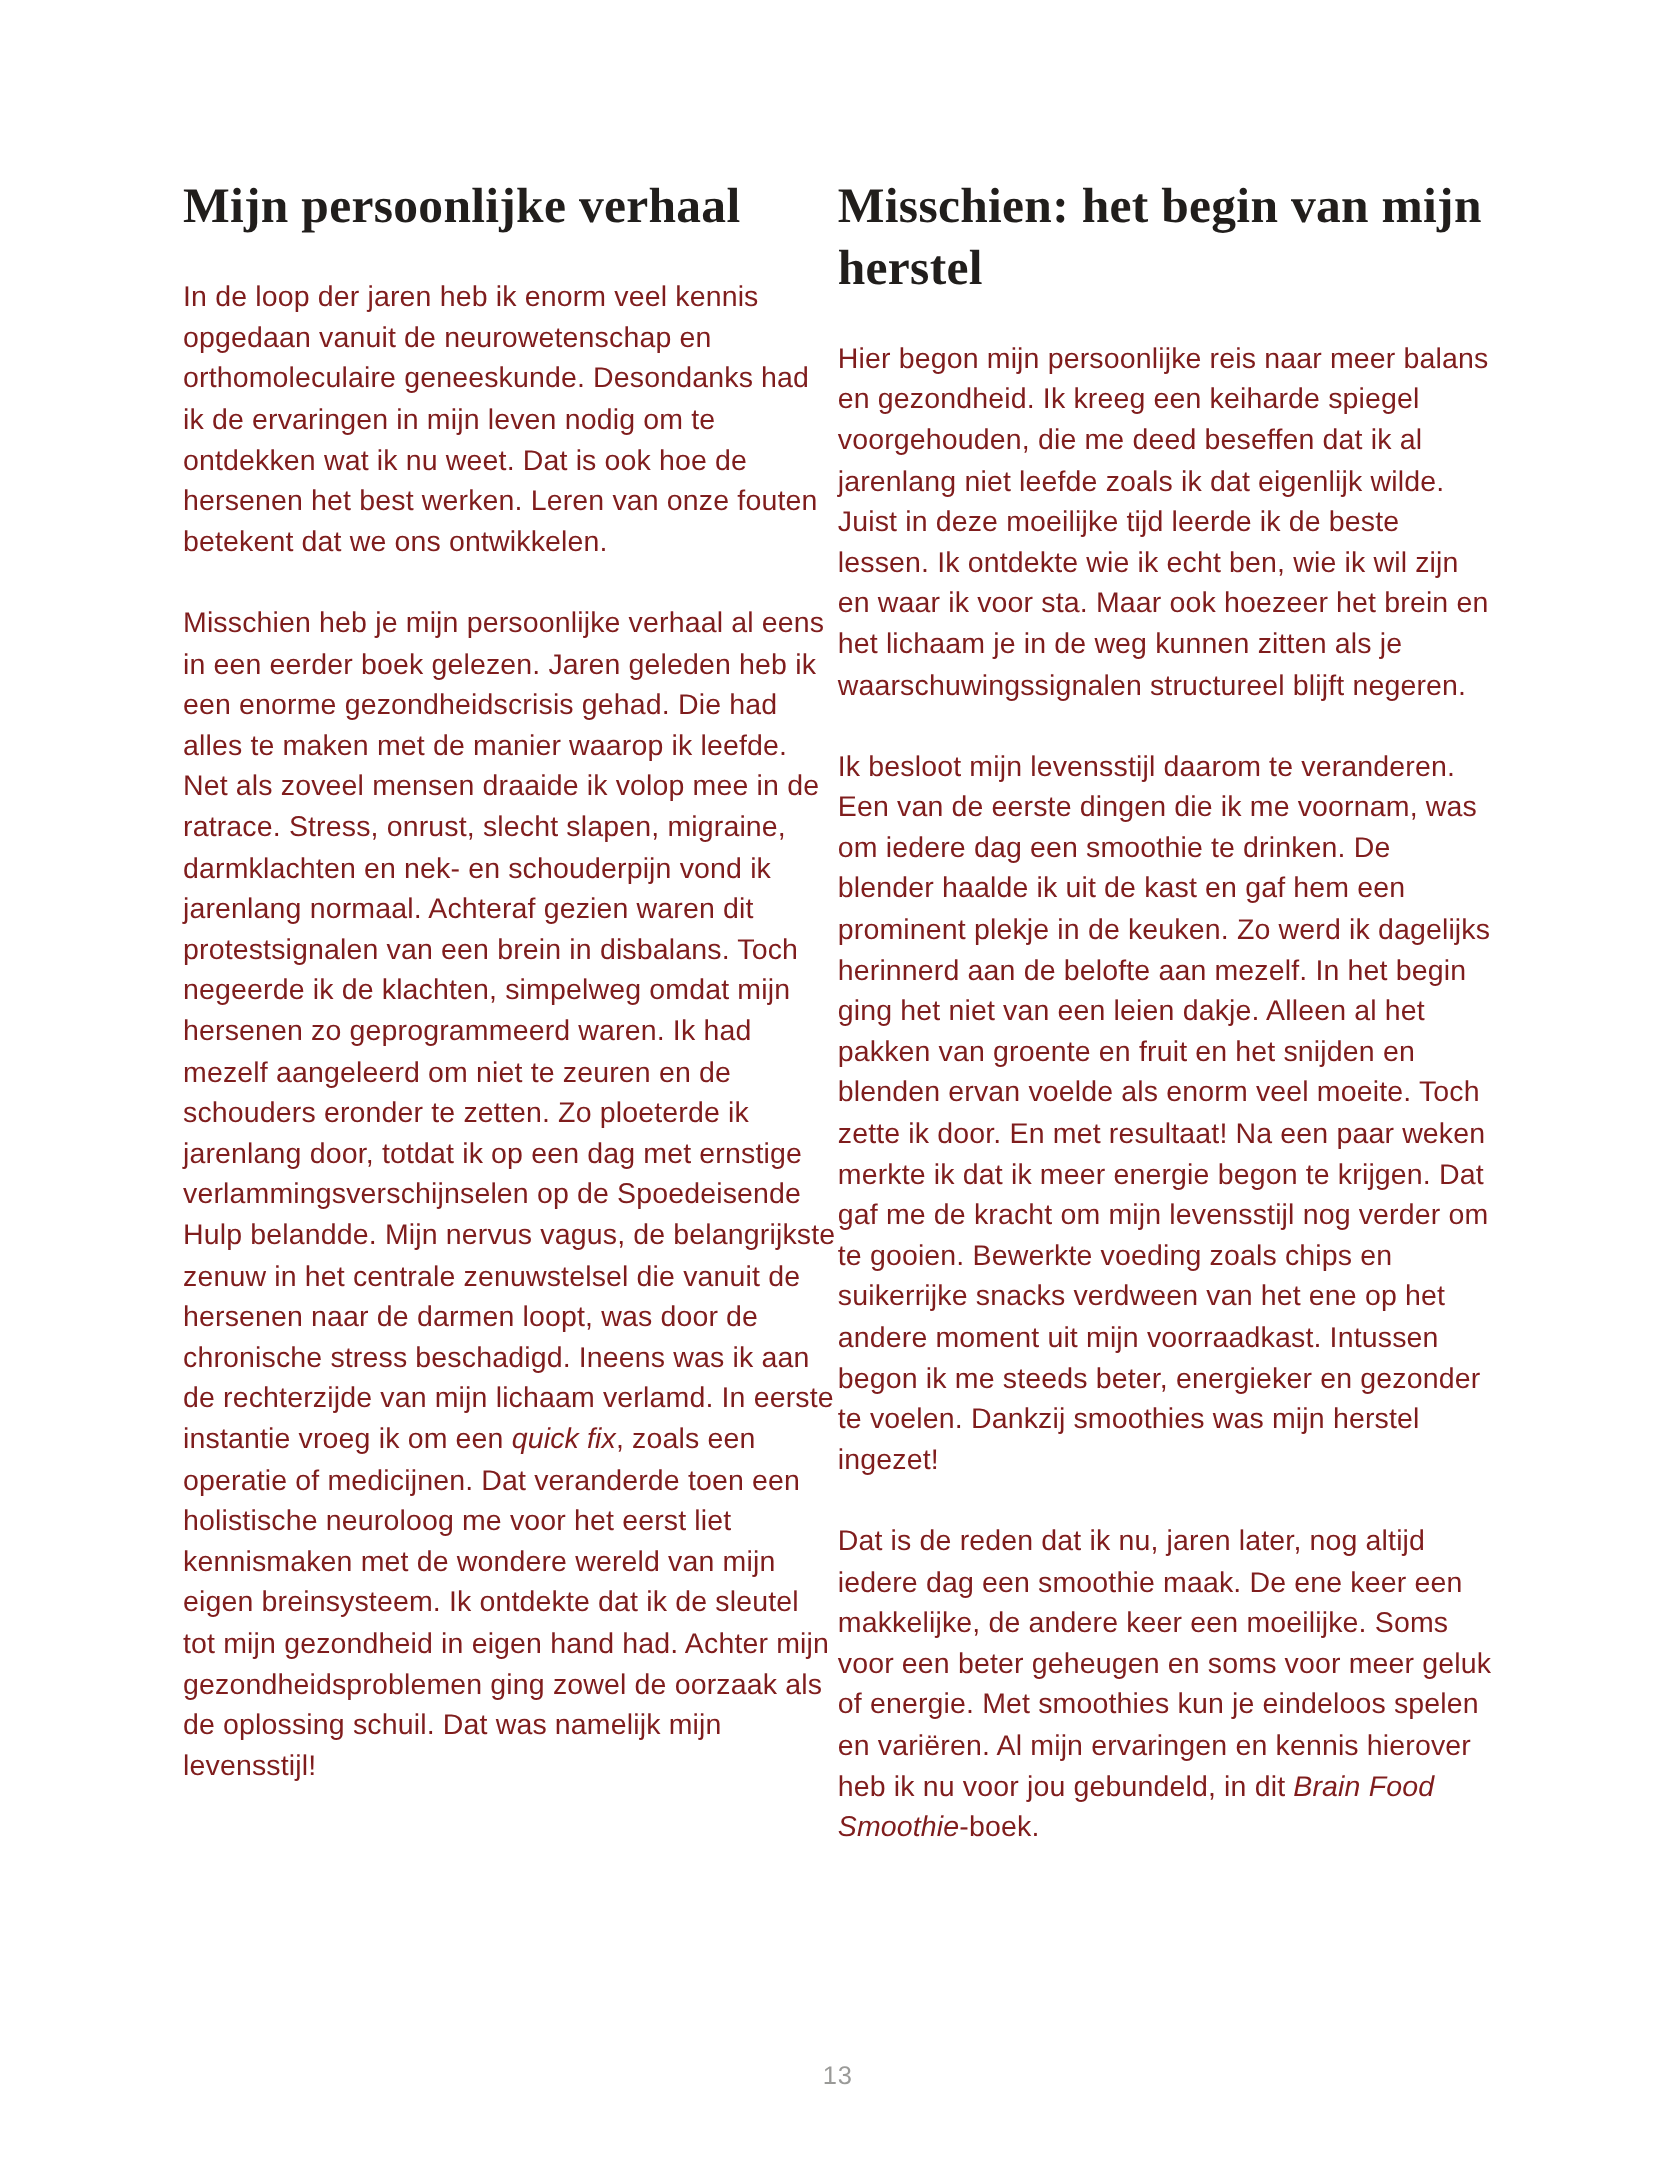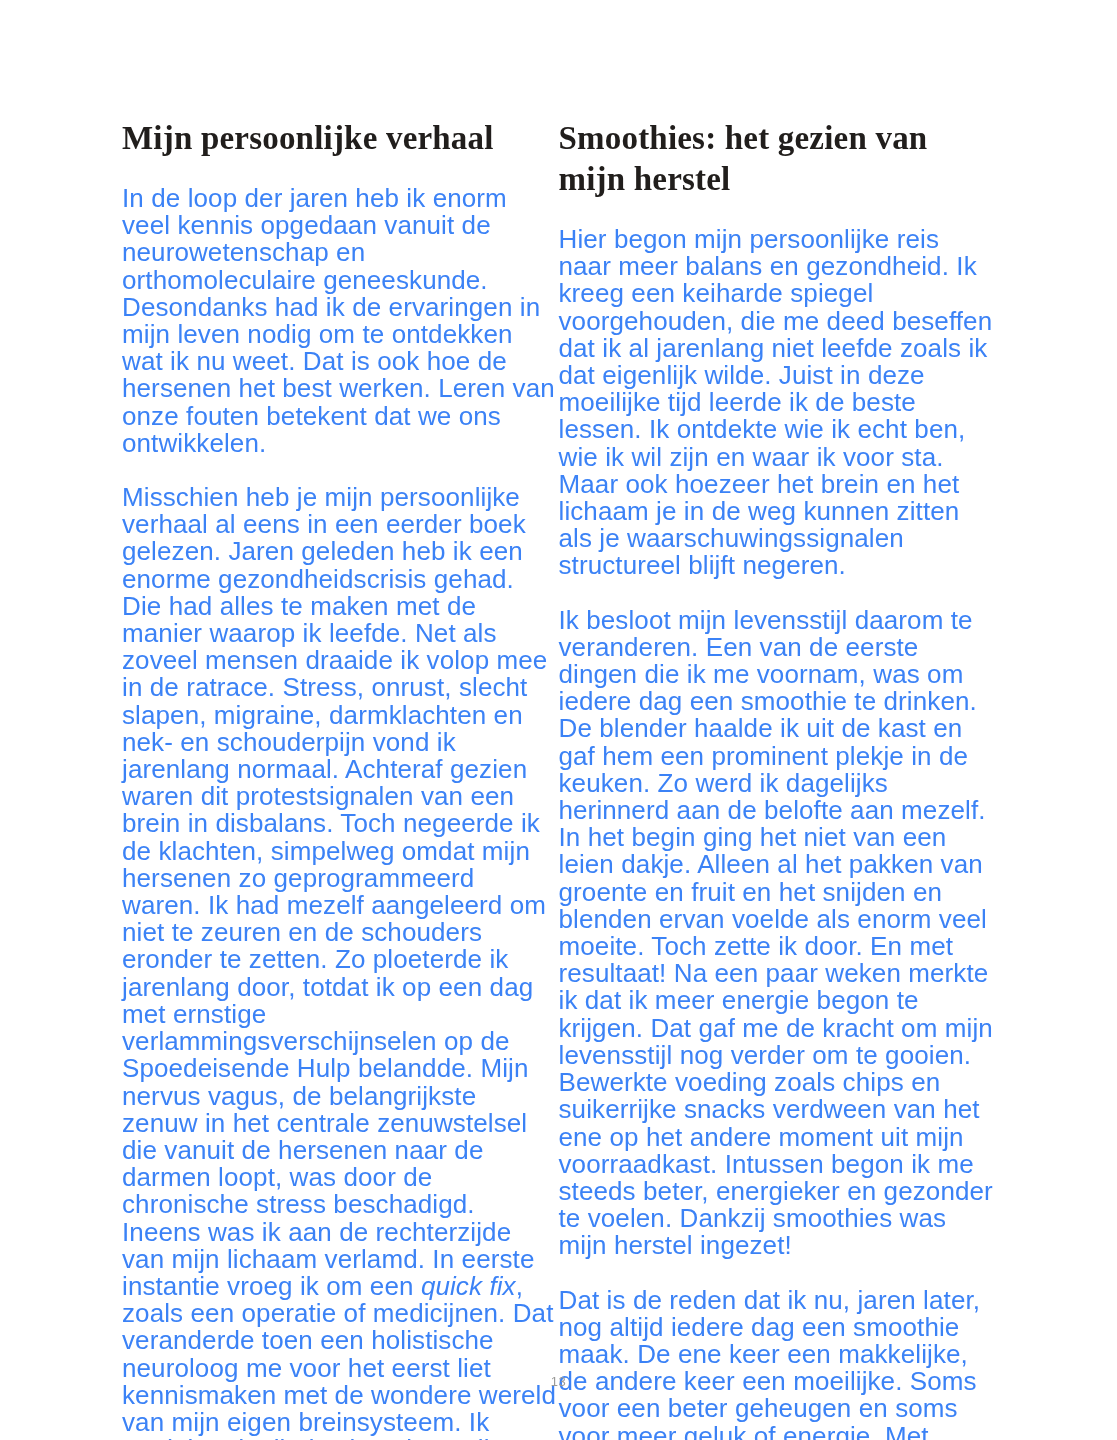--- a/index.html
+++ b/index.html
@@ -29,58 +29,58 @@
   .col-heading {
     font-family: "Liberation Serif", serif;
     font-weight: 700;
     font-size: 33px;
     line-height: 41px;
     color: #211e1c;
     margin: 0 0 26px 0;
     letter-spacing: 0.2px;
   }
   .body-text p {
-    font-size: 26px;
+    font-size: 19px;
     line-height: 27.2px;
-    color: #3b82f6;
+    color: #7f1d1d;
     margin: 0 0 27px 0;
     letter-spacing: 0.1px;
   }
   .body-text p:last-child {
     margin-bottom: 0;
   }
   .body-text em {
   }
   .page-number {
     position: absolute;
     left: 0;
     right: 0;
     top: 1374px;
     text-align: center;
-    font-size: 13px;
+    font-size: 17px;
     color: #9a9a98;
     letter-spacing: 0.5px;
   }
 </style>
 </head>
 <body>
 
 <div class="page">
   <div class="columns">
 
     <div class="column">
       <h2 class="col-heading">Mijn persoonlijke verhaal</h2>
       <div class="body-text">
           <p><span>In de loop der jaren heb ik enorm veel kennis opgedaan vanuit de neurowetenschap en orthomoleculaire geneeskunde. Desondanks had ik de ervaringen in mijn leven nodig om te ontdekken wat ik nu weet. Dat is ook hoe de hersenen het best werken. Leren van onze fouten betekent dat we ons ontwikkelen.</span></p>
           <p><span>Misschien heb je mijn persoonlijke verhaal al eens in een eerder boek gelezen. Jaren geleden heb ik een enorme gezondheidscrisis gehad. Die had alles te maken met de manier waarop ik leefde. Net als zoveel mensen draaide ik volop mee in de ratrace. Stress, onrust, slecht slapen, migraine, darmklachten en nek- en schouderpijn vond ik jarenlang normaal. Achteraf gezien waren dit protestsignalen van een brein in disbalans. Toch negeerde ik de klachten, simpelweg omdat mijn hersenen zo geprogrammeerd waren. Ik had mezelf aangeleerd om niet te zeuren en de schouders eronder te zetten. Zo ploeterde ik jarenlang door, totdat ik op een dag met ernstige verlammingsverschijnselen op de Spoedeisende Hulp belandde. Mijn nervus vagus, de belangrijkste zenuw in het centrale zenuwstelsel die vanuit de hersenen naar de darmen loopt, was door de chronische stress beschadigd. Ineens was ik aan de rechterzijde van mijn lichaam verlamd. In eerste instantie vroeg ik om een </span><em>quick fix</em><span>, zoals een operatie of medicijnen. Dat veranderde toen een holistische neuroloog me voor het eerst liet kennismaken met de wondere wereld van mijn eigen breinsysteem. Ik ontdekte dat ik de sleutel tot mijn gezondheid in eigen hand had. Achter mijn gezondheidsproblemen ging zowel de oorzaak als de oplossing schuil. Dat was namelijk mijn levensstijl!</span></p>
         </div>
     </div>
 
     <div class="column">
-      <h2 class="col-heading">Smoothies: het gezien van mijn herstel</h2>
+      <h2 class="col-heading">Misschien: het begin van mijn herstel</h2>
       <div class="body-text">
           <p><span>Hier begon mijn persoonlijke reis naar meer balans en gezondheid. Ik kreeg een keiharde spiegel voorgehouden, die me deed beseffen dat ik al jarenlang niet leefde zoals ik dat eigenlijk wilde. Juist in deze moeilijke tijd leerde ik de beste lessen. Ik ontdekte wie ik echt ben, wie ik wil zijn en waar ik voor sta. Maar ook hoezeer het brein en het lichaam je in de weg kunnen zitten als je waarschuwingssignalen structureel blijft negeren.</span></p>
           <p><span>Ik besloot mijn levensstijl daarom te veranderen. Een van de eerste dingen die ik me voornam, was om iedere dag een smoothie te drinken. De blender haalde ik uit de kast en gaf hem een prominent plekje in de keuken. Zo werd ik dagelijks herinnerd aan de belofte aan mezelf. In het begin ging het niet van een leien dakje. Alleen al het pakken van groente en fruit en het snijden en blenden ervan voelde als enorm veel moeite. Toch zette ik door. En met resultaat! Na een paar weken merkte ik dat ik meer energie begon te krijgen. Dat gaf me de kracht om mijn levensstijl nog verder om te gooien. Bewerkte voeding zoals chips en suikerrijke snacks verdween van het ene op het andere moment uit mijn voorraadkast. Intussen begon ik me steeds beter, energieker en gezonder te voelen. Dankzij smoothies was mijn herstel ingezet!</span></p>
           <p><span>Dat is de reden dat ik nu, jaren later, nog altijd iedere dag een smoothie maak. De ene keer een makkelijke, de andere keer een moeilijke. Soms voor een beter geheugen en soms voor meer geluk of energie. Met smoothies kun je eindeloos spelen en variëren. Al mijn ervaringen en kennis hierover heb ik nu voor jou gebundeld, in dit </span><em>Brain Food Smoothie</em><span>-boek.</span></p>
         </div>
     </div>
 
   </div>
 
   <div class="page-number">13</div>

